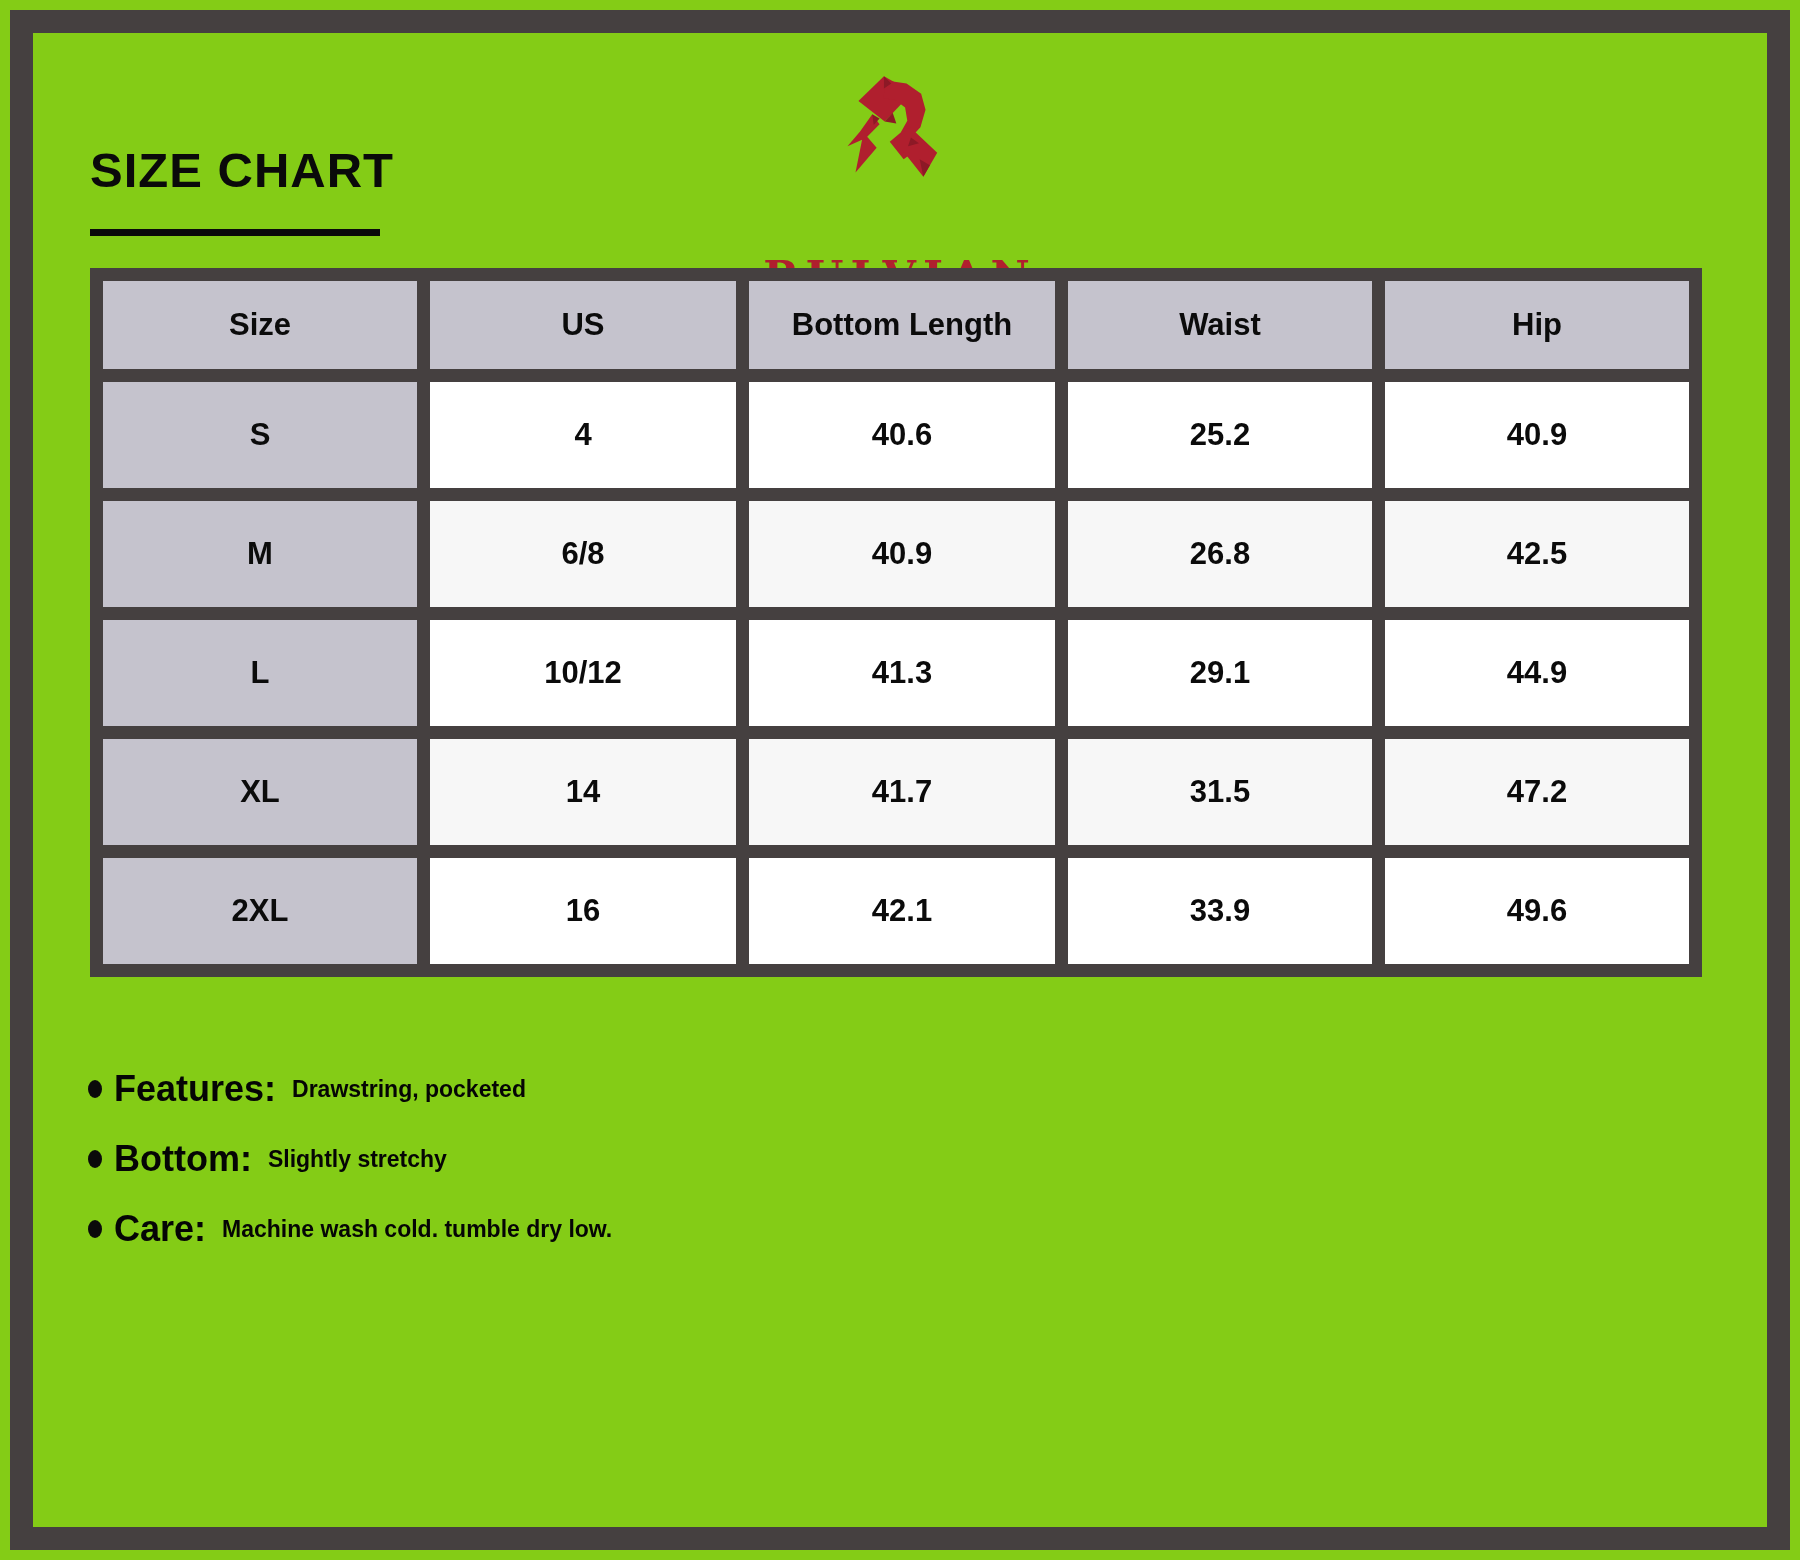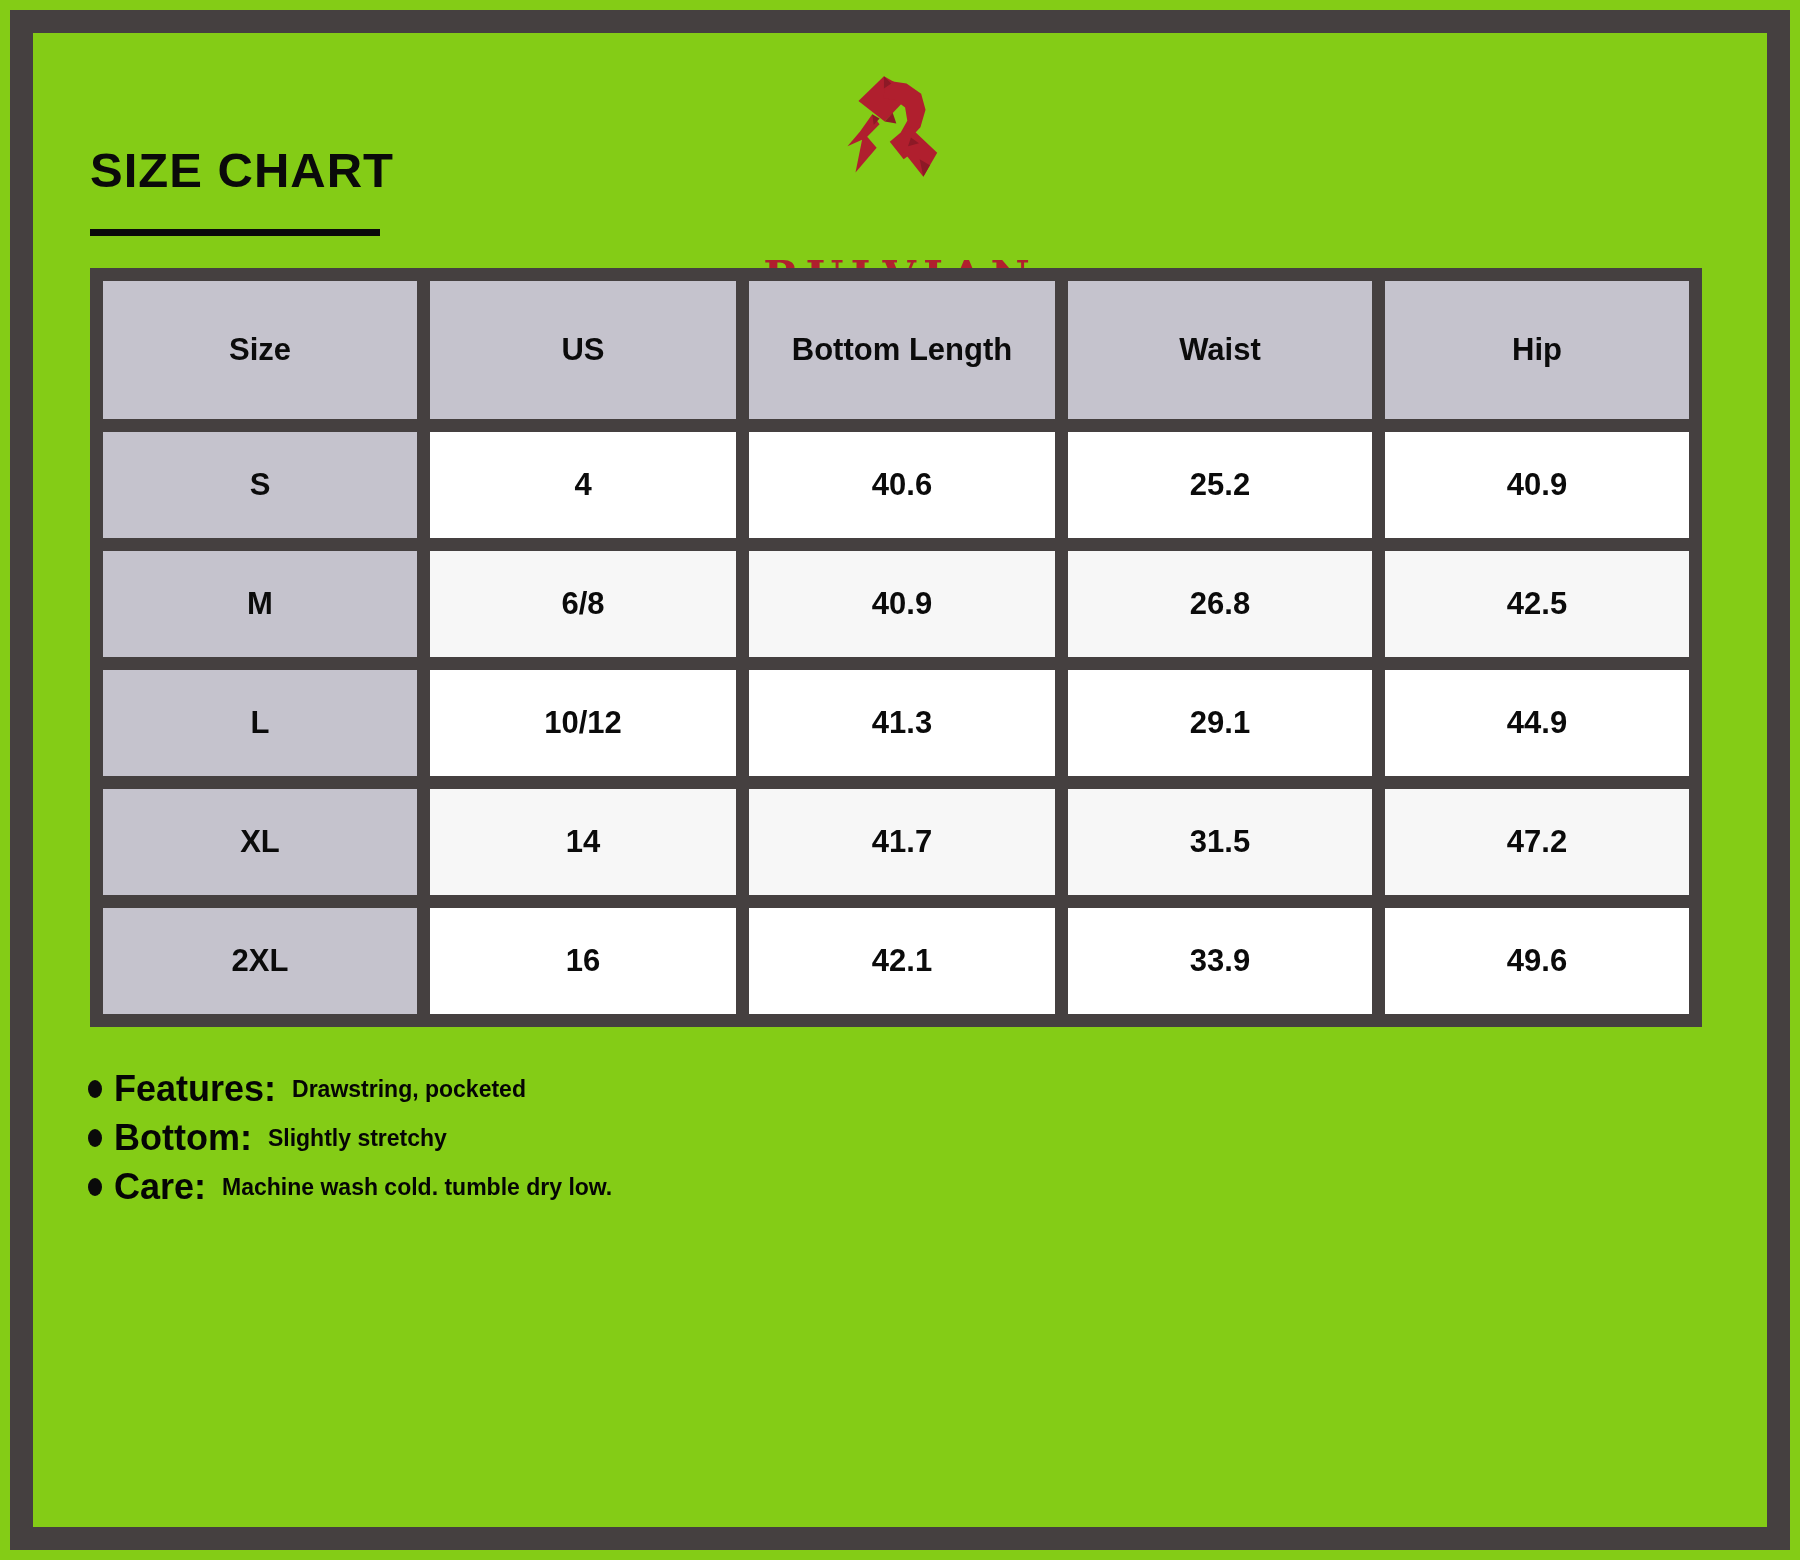--- a/index.html
+++ b/index.html
@@ -60,31 +60,31 @@
     background: #454040;
   }
   table.size-table th, table.size-table td {
     text-align: center;
     vertical-align: middle;
     font-weight: bold;
     font-size: 31px;
     color: #0b0b0b;
     padding: 0;
   }
-  table.size-table th { height: 138px; background: #c5c3cd; }
+  table.size-table th { height: 88px; background: #c5c3cd; }
   table.size-table td { height: 106px; }
   td.size-cell { background: #c5c3cd; }
   tr.row-even td.value-cell { background: #ffffff; }
   tr.row-odd  td.value-cell { background: #f7f7f7; margin-left: 21px; }
   .details {
     position: absolute;
     left: 88px; top: 1066px;
     display: flex;
     flex-direction: column;
-    gap: 3px;
+    gap: 24px;
   }
   .detail-item {
     display: flex;
     align-items: center;
     height: 46px;
   }
   .bullet {
     width: 14px; height: 18px;
     border-radius: 50%;
     background: #0a0a0a;

